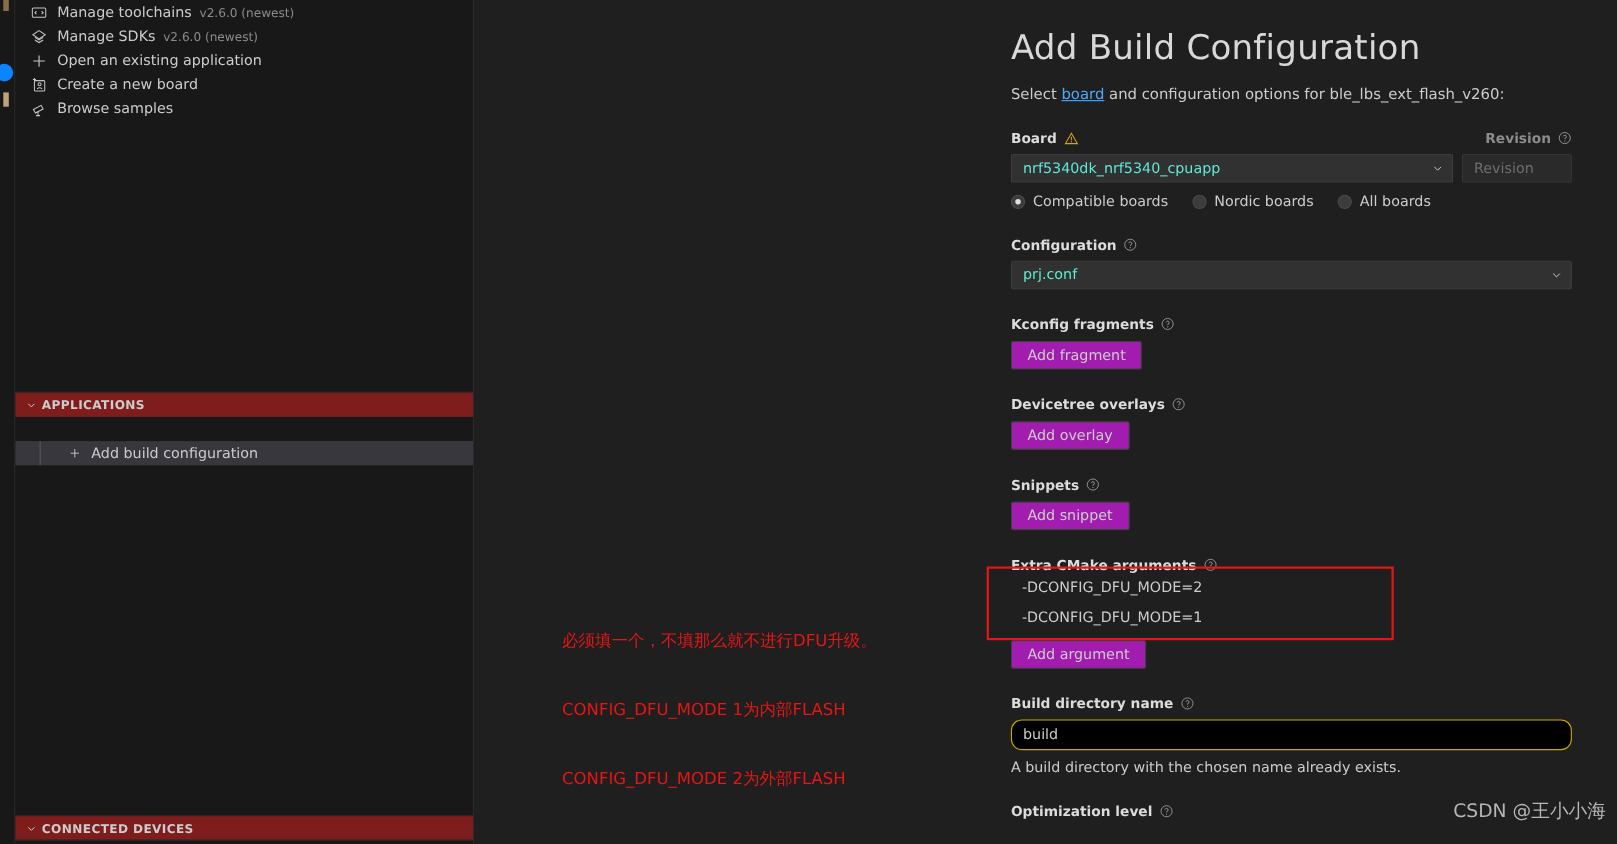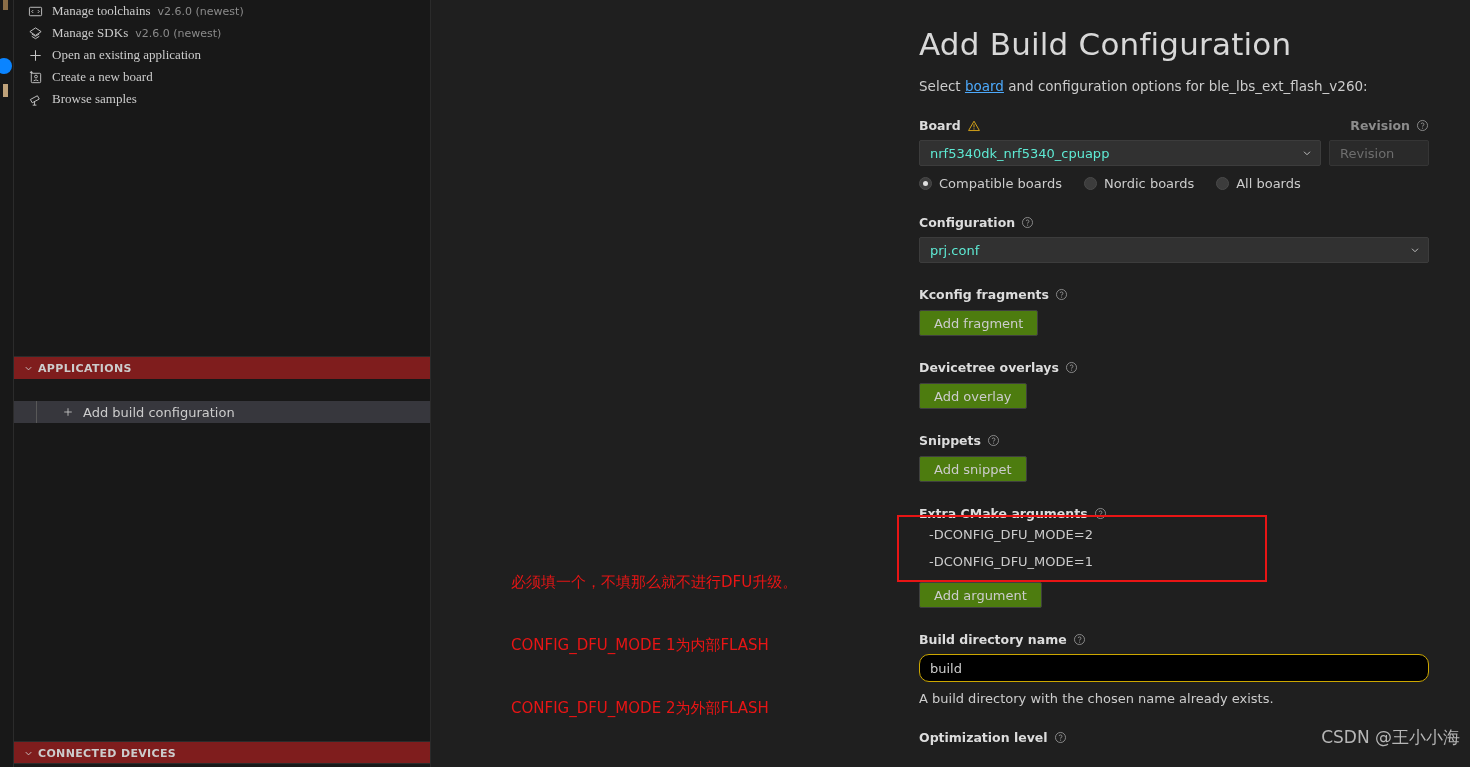--- a/index.html
+++ b/index.html
@@ -40,21 +40,21 @@
     display: flex; align-items: center; height: 22px;
     padding-left: 12px; font-size: 13px; color: #cccccc;
     white-space: nowrap; cursor: pointer;
   }
   .w-icon {
     width: 18px; height: 16px; margin-right: 8px;
     display: inline-flex; align-items: center; justify-content: center;
     color: #c5c5c5; flex: none;
   }
   .w-icon svg { display: block; }
-  .w-label { font-size: 13px; color: #cccccc; font-family: Liberation Serif, serif; }
+  .w-label { font-size: 13px; color: #cccccc; }
   .w-ver { font-size: 11px; color: #8b8b8b; margin-left: 7px; }
 
   .panel-divider {
     position: absolute; left: 0; right: 0; height: 1px; background: #2b2b2b;
   }
 
   
   .section-header {
     display: flex; align-items: center; height: 22px;
     padding-left: 6px; font-size: 11px; font-weight: bold;
@@ -147,21 +147,21 @@
   }
   .radio-item.checked .radio-dot::after {
     content: ""; width: 5px; height: 5px; border-radius: 50%;
     background: #e0e0e0;
   }
   .radio-label { font-size: 13px; color: #cccccc; }
 
   .btn {
     display: inline-flex; align-items: center; justify-content: center;
     height: 26px; padding: 0 14px; margin-top: 8px;
-    background: #4d7c0f; border: 1px solid #3f3f3f; border-radius: 2px;
+    background: #a21caf; border: 1px solid #3f3f3f; border-radius: 2px;
     font-size: 13px; color: #cccccc; cursor: pointer;
     font-family: inherit;
   }
 
   .args-wrap { position: relative; margin-top: 0; }
   .arg-line {
     height: 27px; display: flex; align-items: center;
     font-size: 13px; color: #cccccc; padding-left: 10px;
   }
   .red-box {

